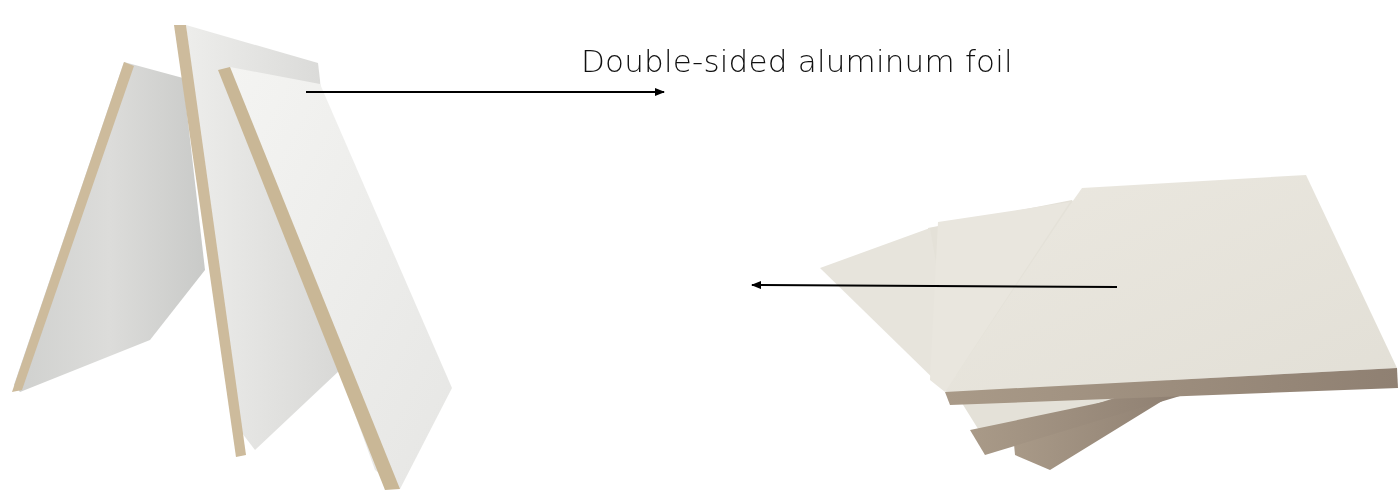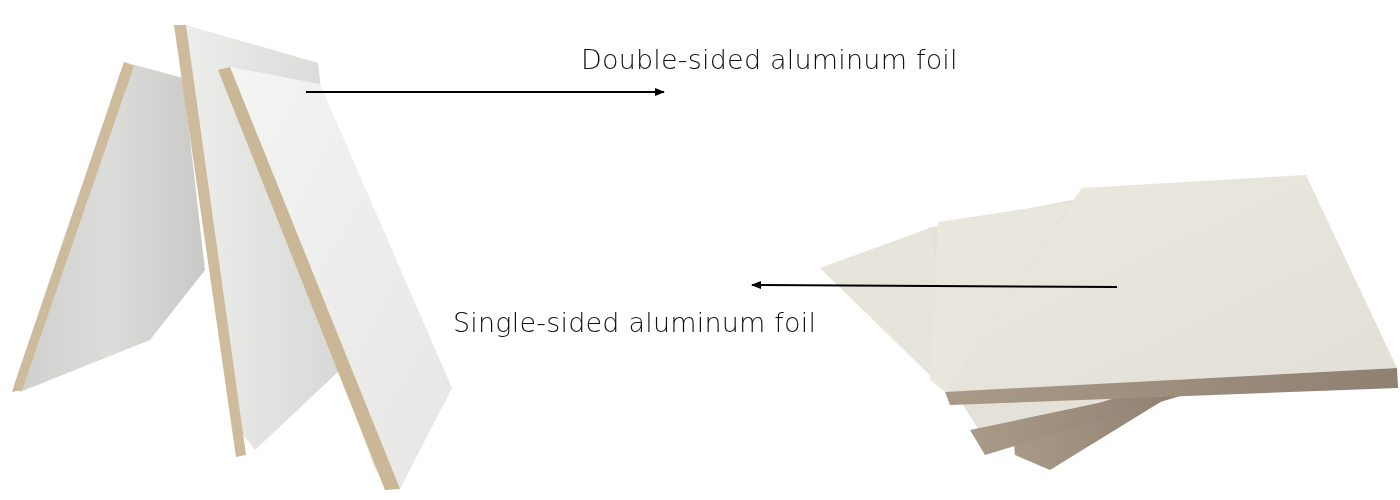--- a/index.html
+++ b/index.html
@@ -1,21 +1,21 @@
 <!DOCTYPE html>
 <html><head>
 <meta charset="utf-8">
 <style>
   html, body { margin: 0; padding: 0; background: #ffffff; }
   .canvas { position: relative; width: 1400px; height: 500px; overflow: hidden; background: #ffffff; }
   svg.scene { position: absolute; left: 0; top: 0; width: 1400px; height: 500px; }
   .label {
     position: absolute;
     font-family: "DejaVu Sans", "Liberation Sans", sans-serif;
-    font-size: 27px;
+    font-size: 31px;
     font-weight: 300;
     color: #111111;
     letter-spacing: 0.2px;
     white-space: nowrap;
     line-height: 1;
   }
   #label-double { left: 581px; top: 46px; }
   #label-single { left: 453px; top: 309px; }
 </style>
 </head>
@@ -75,14 +75,13 @@
       <polygon points="938,222 1070,202 945,392 930,380" fill="#e9e6de"></polygon>
 
       <polygon points="945,392 1397,368 1398,388 950,405" fill="url(#taupeEdge)"></polygon>
     </g>
 
     <line x1="306" y1="92" x2="664" y2="92" stroke="#000" stroke-width="2" marker-end="url(#arrowHead)"></line>
     <line x1="1117" y1="287" x2="752" y2="285" stroke="#000" stroke-width="2" marker-end="url(#arrowHead)"></line>
   </svg>
 
   <div class="label" id="label-double">Double-sided aluminum foil</div>
-  <div class="label" id="label-single">Single-sided aluminum foil</div>
 </div>
 
 </body></html>

